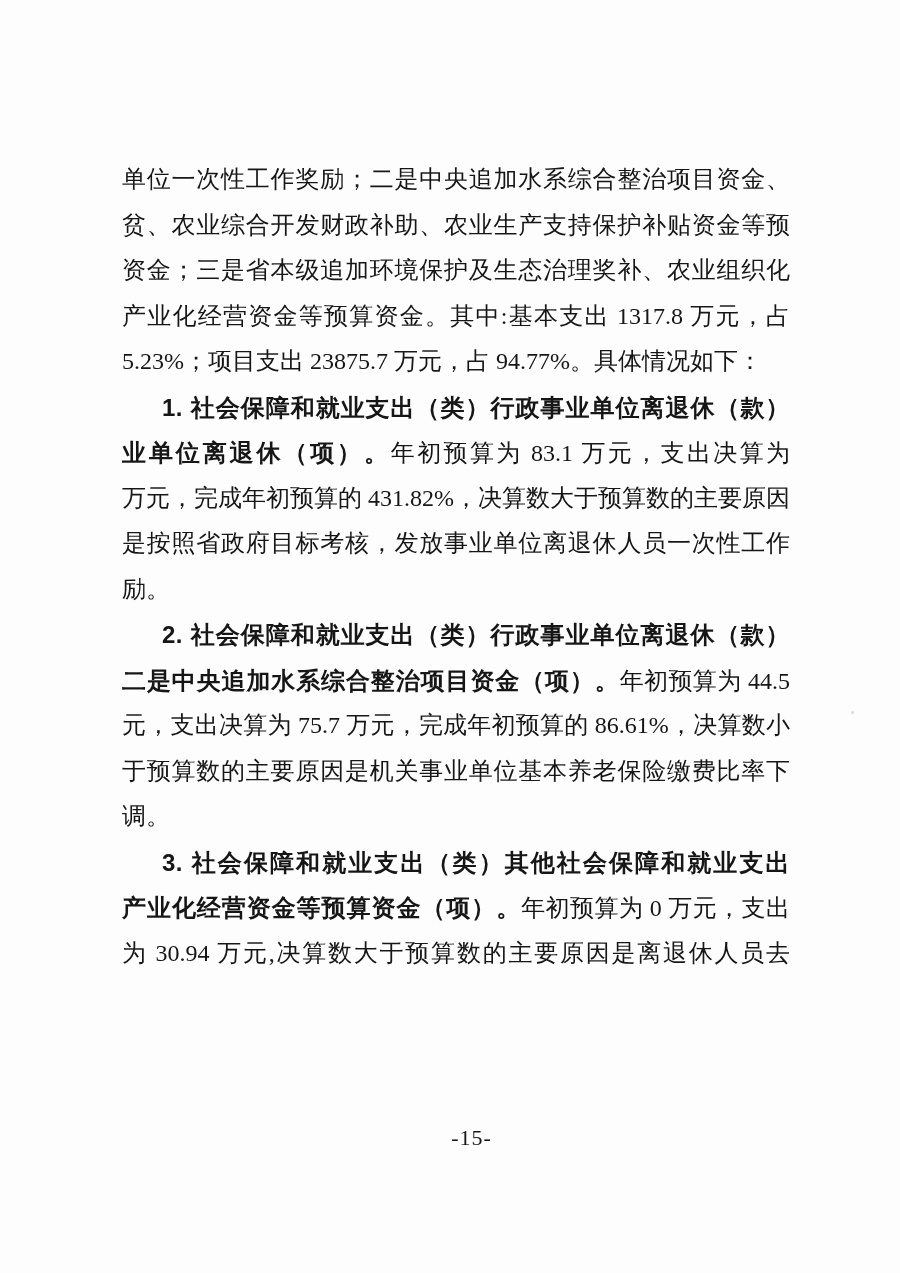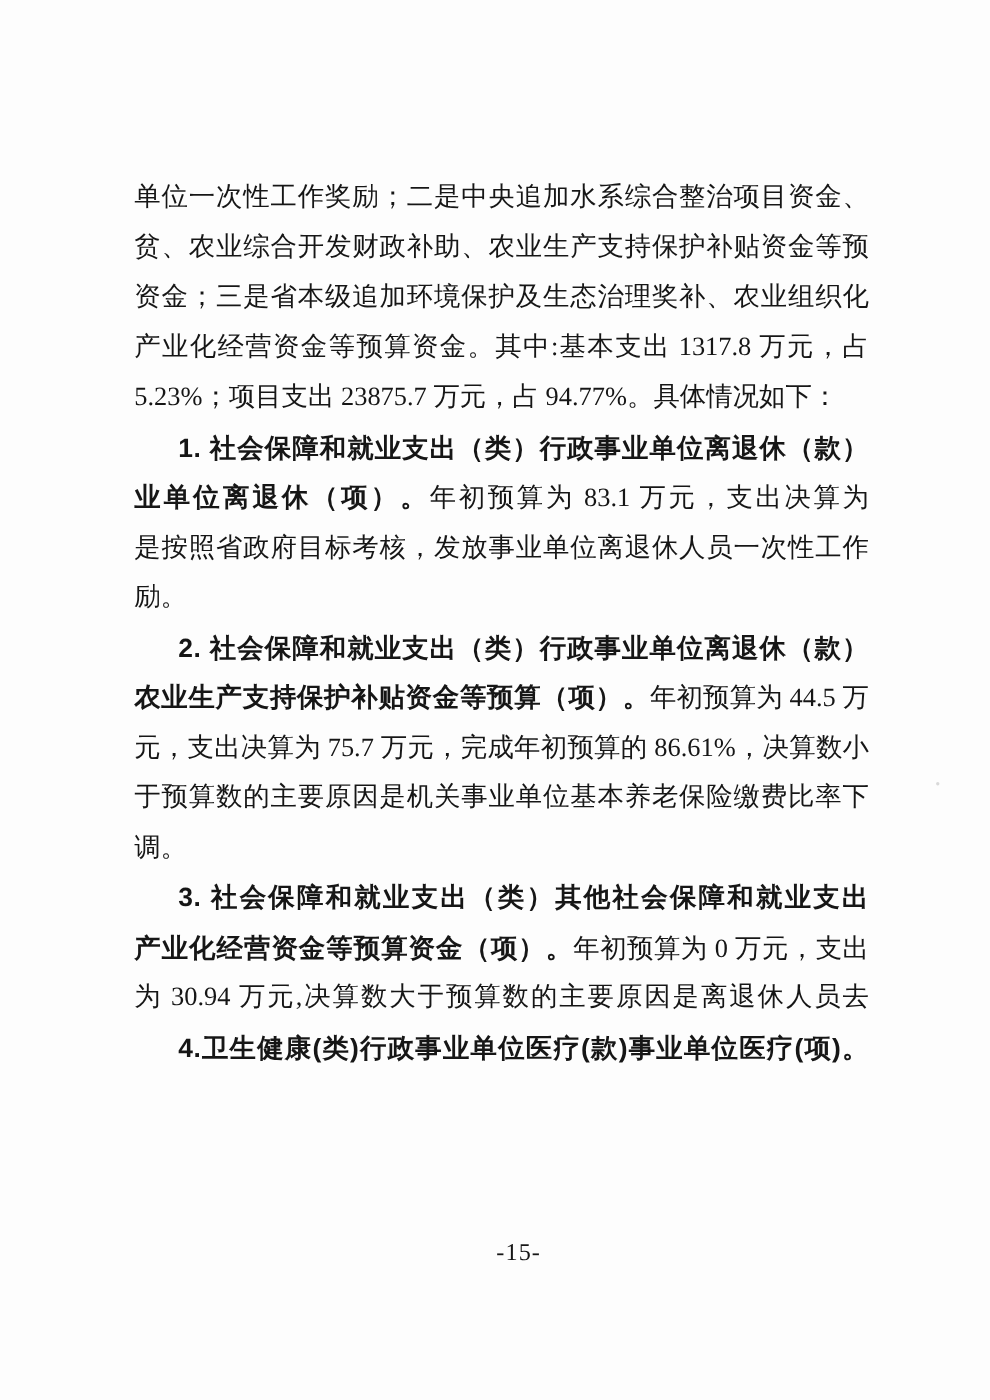--- a/index.html
+++ b/index.html
@@ -74,34 +74,34 @@
       <div class="para">
         <div class="line fill"><span class="seg">单位一次性工作奖励；二是中央追加水系综合整治项目资金、扶</span></div>
         <div class="line fill"><span class="seg">贫、农业综合开发财政补助、农业生产支持保护补贴资金等预算</span></div>
         <div class="line fill"><span class="seg">资金；三是省本级追加环境保护及生态治理奖补、农业组织化与</span></div>
         <div class="line fill"><span class="seg">产业化经营资金等预算资金。其中:基本支出 1317.8 万元，占</span></div>
         <div class="line"><span class="seg">5.23%；项目支出 23875.7 万元，占 94.77%。具体情况如下：</span></div>
       </div>
       <div class="para">
         <div class="line fill indent"><span class="seg bold">1. 社会保障和就业支出（类）行政事业单位离退休（款）事</span></div>
         <div class="line fill"><span class="seg bold">业单位离退休（项）。</span><span class="seg">年初预算为 83.1 万元，支出决算为 358.84</span></div>
+        <div class="line fill"><span class="seg">万元，完成年初预算的 431.82%，决算数大于预算数的主要原因</span></div>
         <div class="line fill"><span class="seg">是按照省政府目标考核，发放事业单位离退休人员一次性工作奖</span></div>
         <div class="line"><span class="seg">励。</span></div>
       </div>
       <div class="para">
         <div class="line fill indent"><span class="seg bold">2. 社会保障和就业支出（类）行政事业单位离退休（款）机</span></div>
-        <div class="line fill"><span class="seg bold">农业生产支持保护补贴资金等预算（项）。</span><span class="seg">年初预算为 44.5 万</span></div>
+        <div class="line fill"><span class="seg bold">二是中央追加水系综合整治项目资金（项）。</span><span class="seg">年初预算为 44.5 万</span></div>
         <div class="line fill"><span class="seg">元，支出决算为 75.7 万元，完成年初预算的 86.61%，决算数小</span></div>
         <div class="line fill"><span class="seg">于预算数的主要原因是机关事业单位基本养老保险缴费比率下</span></div>
         <div class="line"><span class="seg">调。</span></div>
       </div>
       <div class="para">
         <div class="line fill indent"><span class="seg bold">3. 社会保障和就业支出（类）其他社会保障和就业支出（款）</span></div>
         <div class="line fill"><span class="seg bold">产业化经营资金等预算资金（项）。</span><span class="seg">年初预算为 0 万元，支出决算</span></div>
         <div class="line fill"><span class="seg">为 30.94 万元,决算数大于预算数的主要原因是离退休人员去世，</span></div>
       </div>
       <div class="para">
-        <div class="line fill indent"><span class="seg bold">4.卫生健康(类)行政事业单位医疗(款)事业单位医疗(项)。</span></div>
       </div>
     </div>
   <div class="footer">-15-</div>
   <div class="scan-speck"></div>
 </div>
 
 </body></html>

